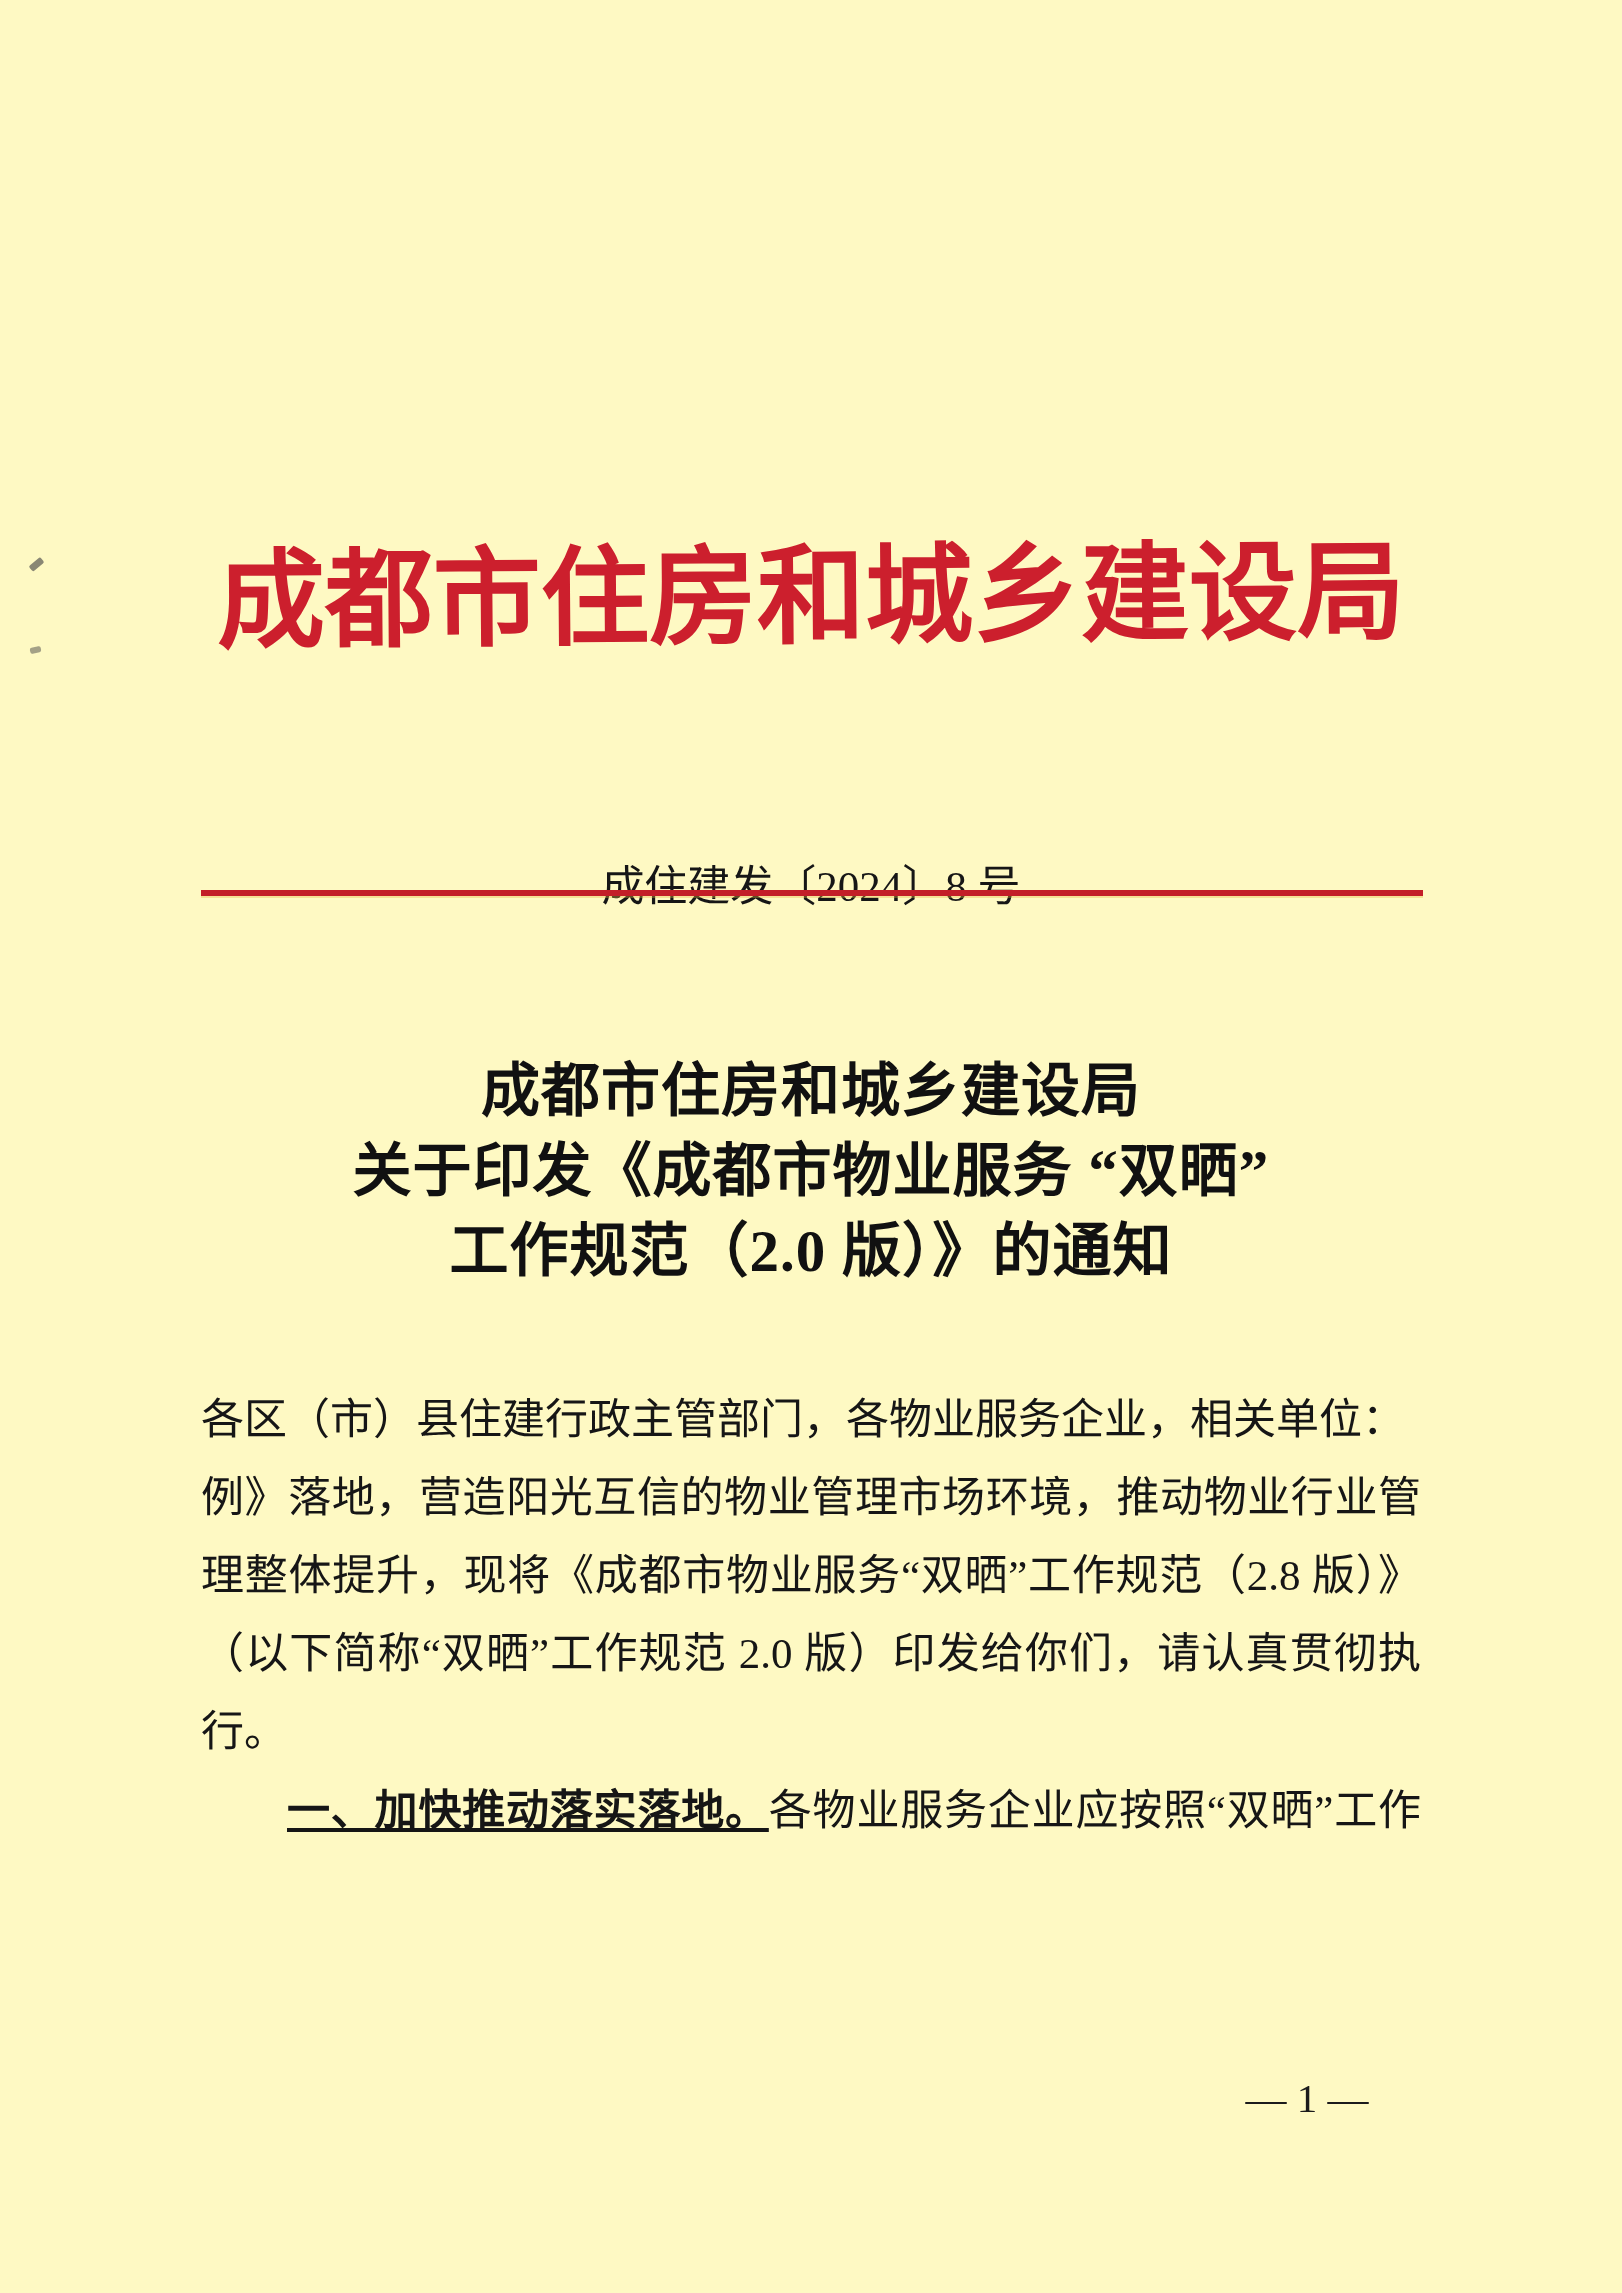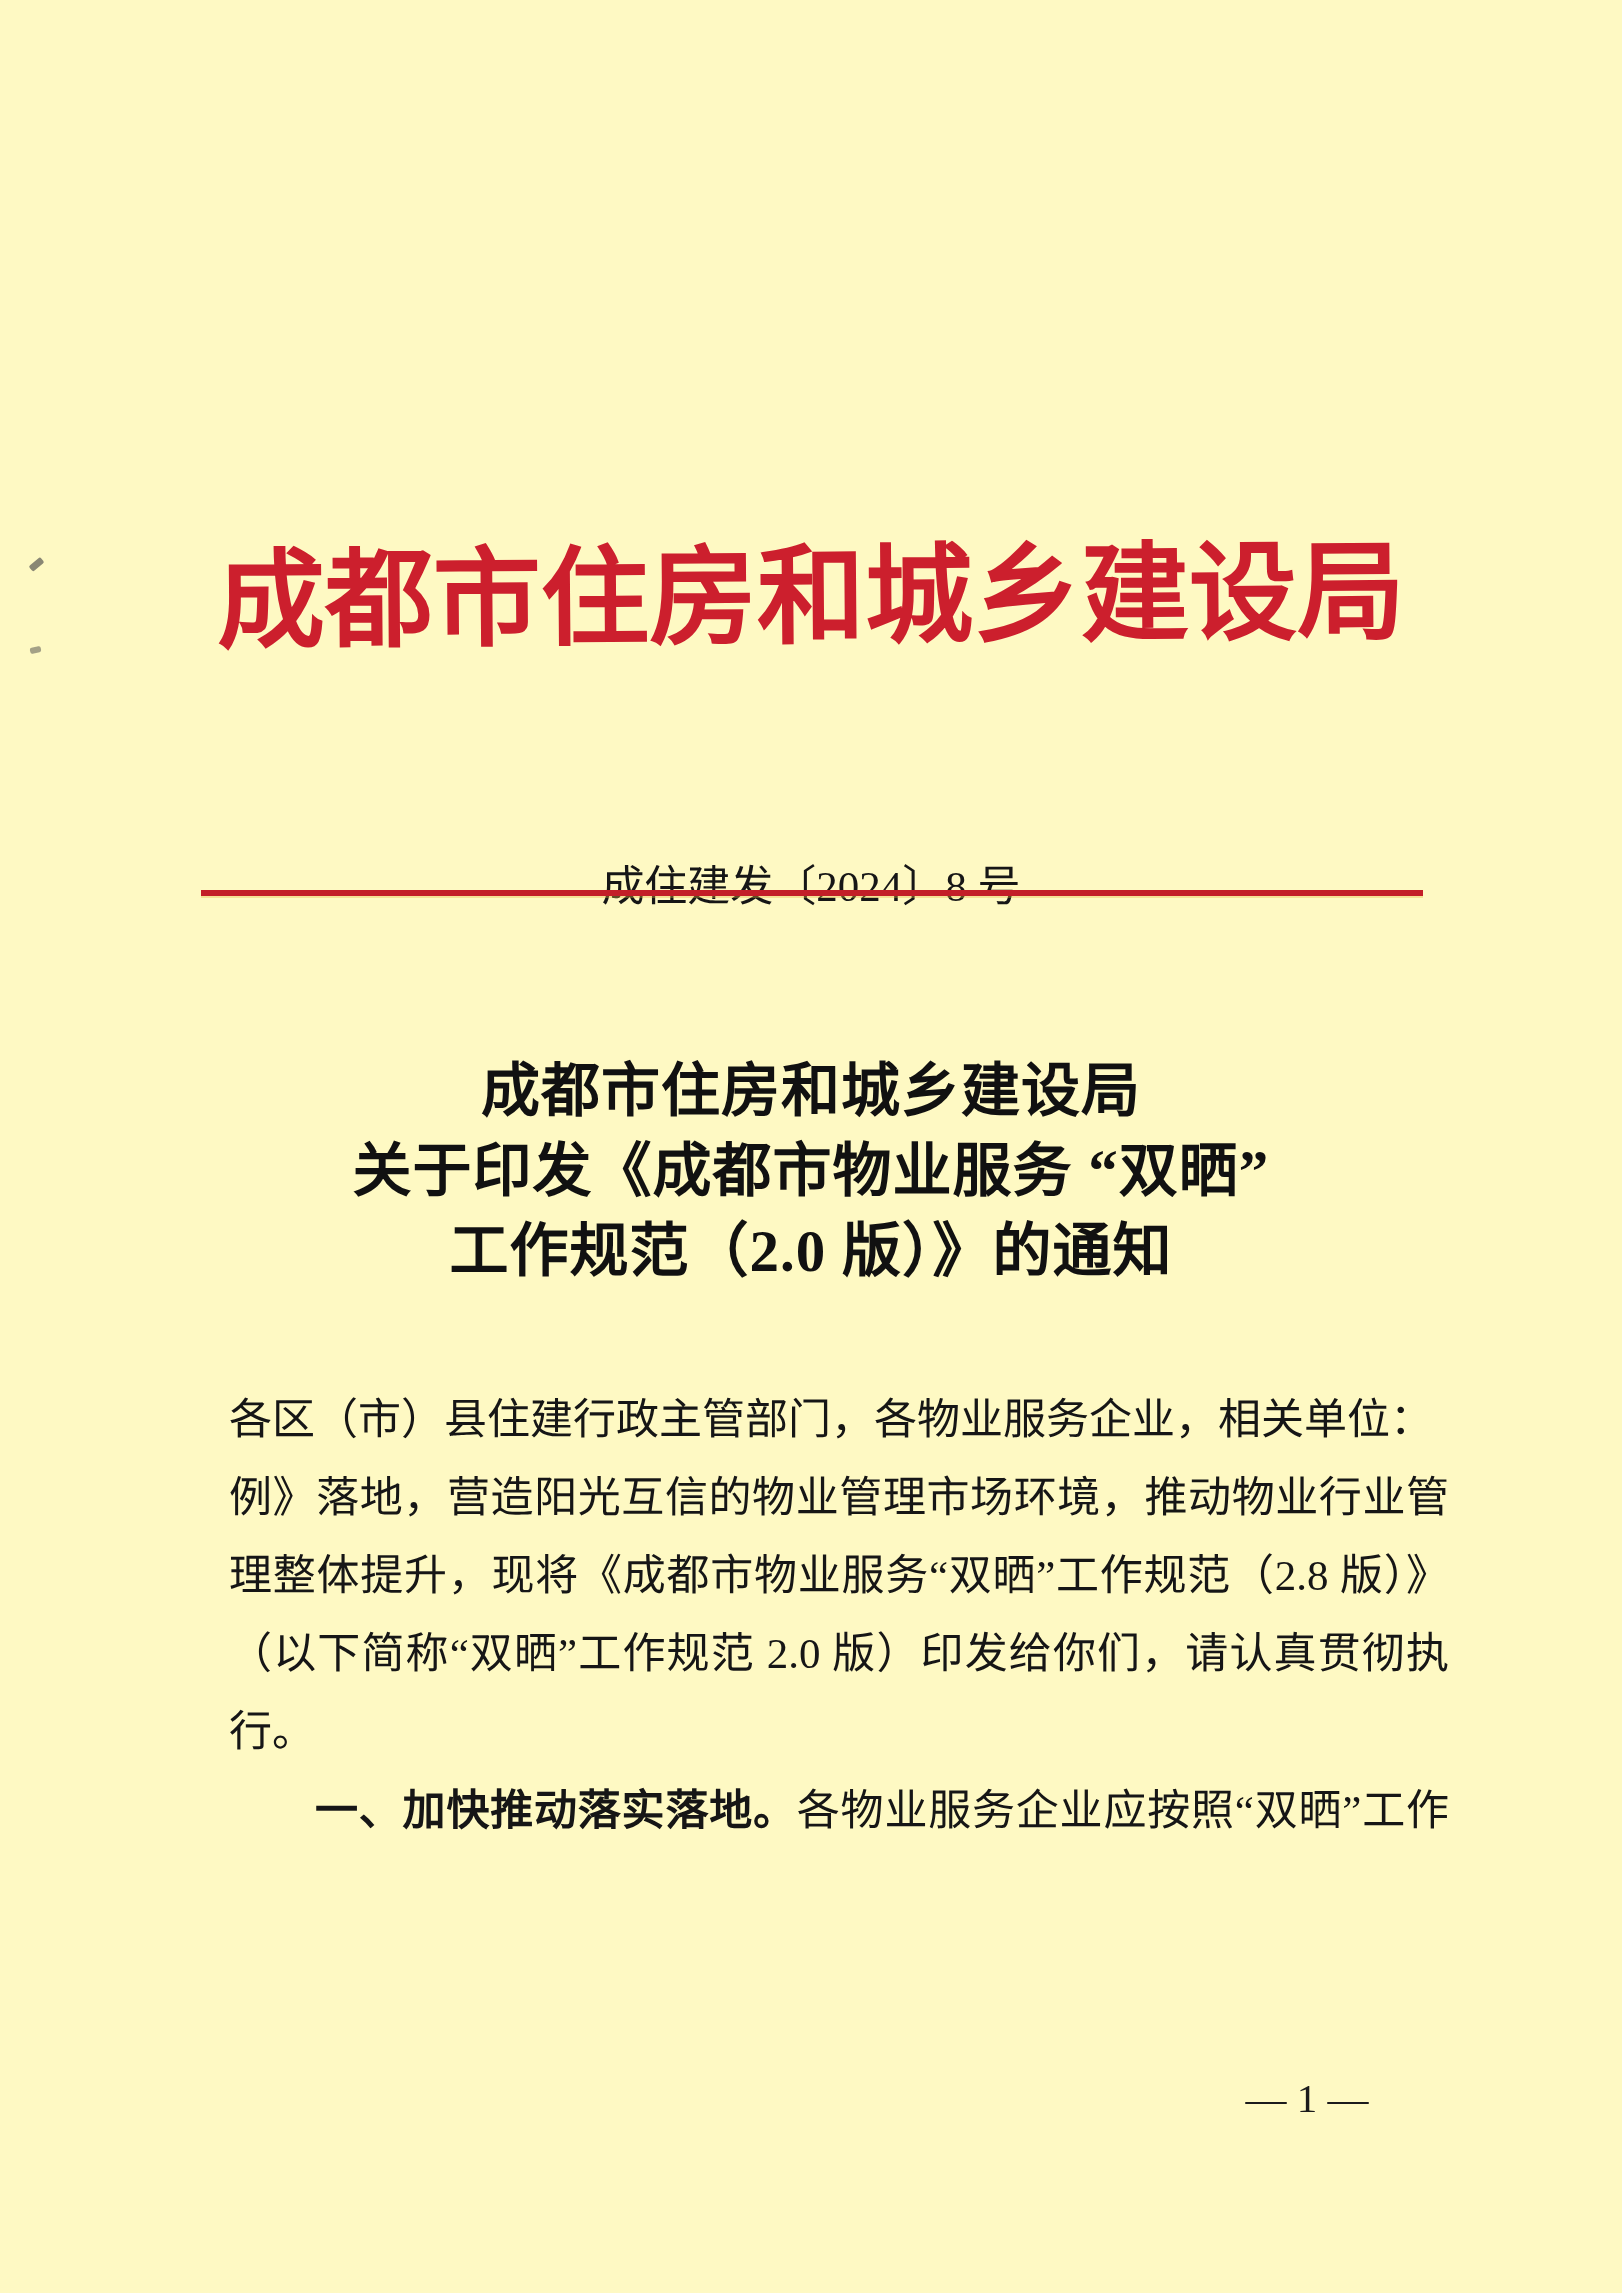--- a/index.html
+++ b/index.html
@@ -43,28 +43,28 @@
     position:absolute;top:1051px;left:0;width:100%;
     text-align:center;
     font-size:59px;line-height:80px;font-weight:700;
     color:#111;
     letter-spacing:1px;
   }
   .body-block{
     position:absolute;top:1381px;left:201px;width:1220px;
     font-size:43px;line-height:78px;
     color:#161616;
-    margin-left:28px;
   }
   .body-line{width:100%;}
   .body-line.j{text-align:justify;text-align-last:justify;text-justify:inter-ideograph;}
   .body-line.ind{padding-left:86px;box-sizing:border-box;}
   .heading-bold{
     font-family:"Liberation Sans","DejaVu Sans",sans-serif;
     font-weight:700;
+    text-decoration:underline;
   }
   .page-footer{
     position:absolute;top:2076px;left:1209px;width:196px;
     text-align:center;
     font-size:41px;line-height:45px;
     color:#1b1b1b;
     white-space:nowrap;
   }
 </style>
 </head>

